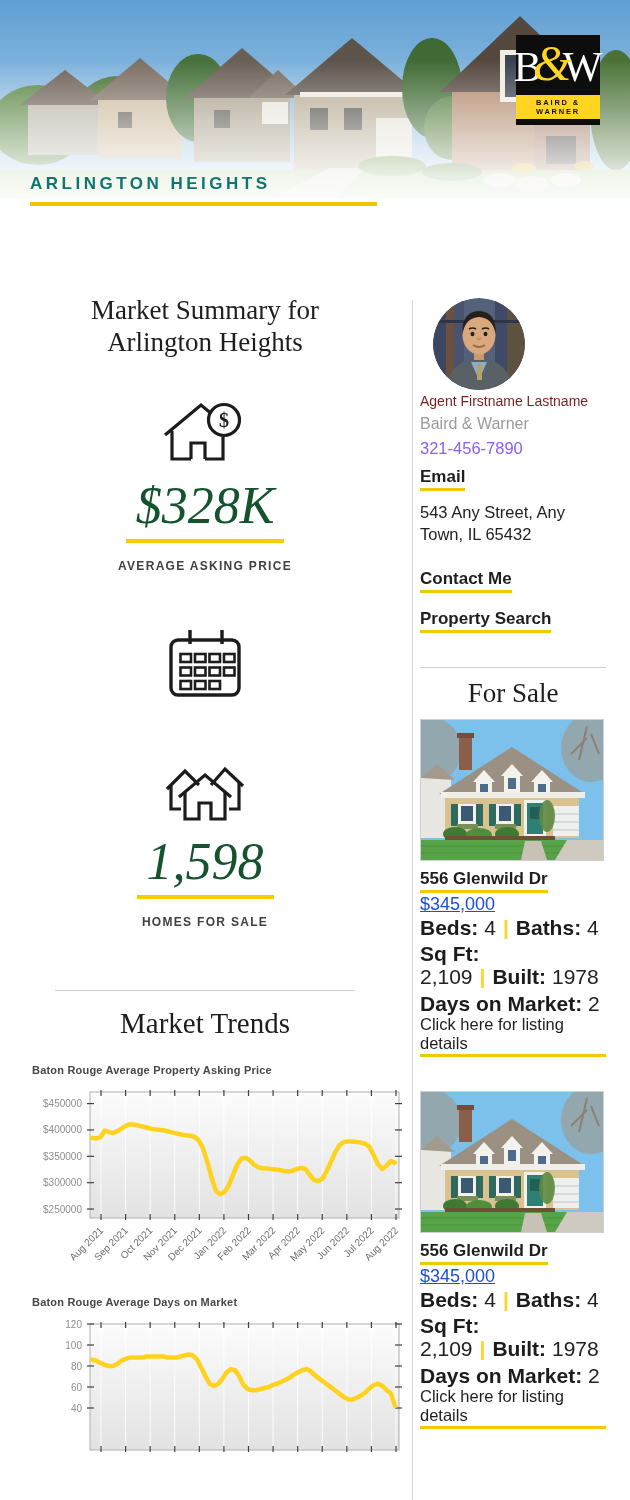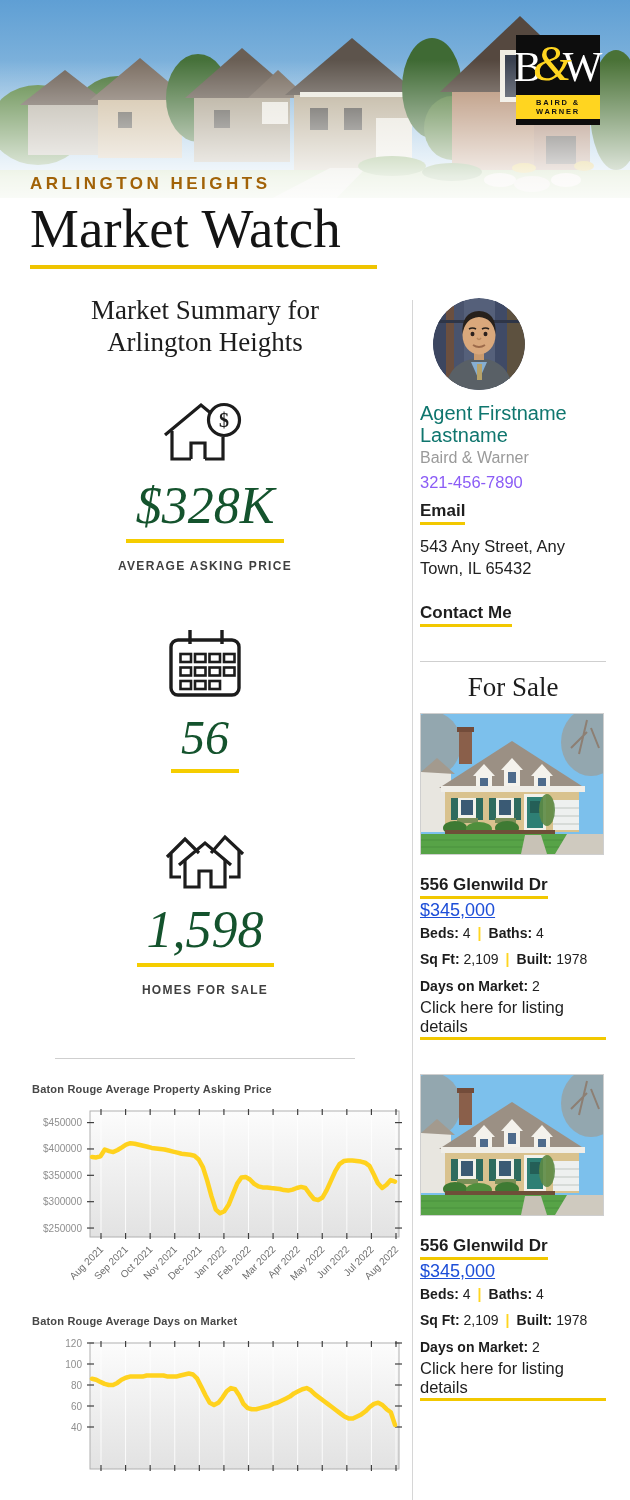--- a/index.html
+++ b/index.html
@@ -10,21 +10,21 @@
   .logo{position:absolute;top:35px;right:30px;width:84px;background:#0d0d0d;z-index:5;
         text-align:center;padding:6px 0 6px;cursor:pointer;}
   .logo-letters{font-family:"Liberation Serif",serif;color:#fff;line-height:46px;height:52px;
         display:flex;align-items:center;justify-content:center;}
   .logo-letters .b,.logo-letters .w{font-size:42px;}
   .logo-letters .amp{font-size:50px;color:#FFD520;font-style:italic;margin:0 -9px;position:relative;top:-4px;z-index:1;}
   .logo-band{background:#FFD520;color:#111;font-size:7.5px;font-weight:700;letter-spacing:1.8px;
         padding:3px 0;margin:2px 0 0;}
   
   .masthead{position:absolute;left:30px;top:174px;z-index:4;}
-  .kicker{font-size:17px;font-weight:700;letter-spacing:3.5px;color:#a16207;}
+  .kicker{font-size:17px;font-weight:700;letter-spacing:3.5px;color:#0f766e;}
   .pagetitle{font-family:"Liberation Serif",serif;font-size:55px;line-height:1.02;color:#141414;margin-top:7px;}
   .title-rule{width:347px;height:4px;background:#EFC400;margin-top:8px;}
   
   .left-col{position:absolute;left:30px;top:295px;width:350px;text-align:center;}
   .v-divider{position:absolute;left:412px;top:300px;width:1px;height:1200px;background:#d6d6d6;}
   .right-col{position:absolute;left:420px;top:298px;width:186px;text-align:left;}
   .summary-h{font-family:"Liberation Serif",serif;font-size:27px;line-height:1.18;color:#1d1d1d;
         max-width:310px;margin:0 auto;}
   .stat-icon{margin-top:36px;}
   .stat-icon.gap{margin-top:52px;}
@@ -33,39 +33,39 @@
   .stat-value.small{font-size:48px;}
   .stat-label{font-size:12px;font-weight:700;letter-spacing:1.3px;color:#404040;margin:14px auto 0;line-height:1.55;}
   .stat-label.narrow{max-width:160px;}
   .h-divider-left{width:300px;height:1px;background:#cfcfcf;margin:58px auto 0;}
   .trends-h{font-family:"Liberation Serif",serif;font-size:29px;color:#1d1d1d;margin-top:16px;}
   .chart-block{margin-top:24px;text-align:left;}
   .chart-title{font-size:11px;font-weight:700;color:#474747;margin-left:2px;letter-spacing:.2px;}
   .chart-holder{margin-top:2px;}
   
   .avatar{width:92px;height:92px;border-radius:50%;overflow:hidden;margin-left:13px;}
-  .agent-name{font-size:20px;line-height:22px;color:#0f766e;margin-top:12px;}
+  .agent-name{font-size:14px;line-height:22px;color:#7f1d1d;}
   .agent-company{font-size:16px;color:#9a9a9a;margin-top:2px;line-height:20px;}
   .agent-phone{font-size:16.5px;margin-top:4px;line-height:21px;color:#8b5cf6;}
   .ylink{display:inline-block;color:#1e1e1e;text-decoration:none;border-bottom:3px solid #F2C800;
         padding-bottom:1px;cursor:pointer;}
   .link-strong{font-size:17px;font-weight:700;}
   .agent-email{margin-top:8px;}
   .agent-address{font-size:16.5px;line-height:22px;margin-top:10px;color:#222;}
   .agent-contact{margin-top:24px;}
   .agent-search{margin-top:16px;}
   .h-divider-right{width:186px;height:1px;background:#cfcfcf;margin-top:34px;}
   .forsale-h{font-family:"Liberation Serif",serif;font-size:27px;color:#1d1d1d;text-align:center;margin-top:10px;}
   
   .listing{margin-top:0;}
   .listing-photo{width:182px;height:140px;border:1px solid #cfcfcf;margin-top:10px;display:block;cursor:pointer;}
   .listing .photo2{margin-top:34px;}
-  .listing-address{font-size:17px;font-weight:600;margin-top:20px;}
+  .listing-address{font-size:17px;font-weight:600;margin-top:8px;}
   .listing-price{font-size:18px;line-height:23px;color:#1d4ed8;text-decoration:underline;}
-  .listing-row{font-size:14px;line-height:23px;color:#222;}
+  .listing-row{font-size:21px;line-height:23px;color:#222;}
   .listing-row b{font-weight:700;color:#1c1c1c;}
   .listing-row.mt3{margin-top:3px;}
   .listing-row.mt4{margin-top:4px;}
   .pipe{color:#FFD520;font-weight:700;margin:0 7px;}
   .listing-details{font-size:16.5px;font-weight:400;}
 </style>
 </head>
 <body>
 
 <div class="page">
@@ -131,21 +131,20 @@
     <div class="logo-letters">
         <span class="b">B</span>
         <span class="amp">&amp;</span>
         <span class="w">W</span>
       </div>
     <div class="logo-band">BAIRD &amp; WARNER</div>
   </div>
 
   <div class="masthead">
     <div class="kicker">ARLINGTON HEIGHTS</div>
-    <div class="pagetitle">Market Watch</div>
     <div class="title-rule"></div>
   </div>
 
   <div class="left-col">
     <div class="summary-h">Market Summary for Arlington Heights</div>
 
     <div class="stat-icon">
       <svg width="88" height="72" viewBox="0 0 88 72" fill="none" stroke="#1c1c1c" stroke-width="3.2">
         <path d="M4 40 L40 10 L52 20"></path>
         <path d="M11 36 V64 H30 M30 64 V48 H44 V64 M44 64 H62 V42"></path>
@@ -168,36 +167,36 @@
           <rect x="14.5" y="40.5" width="10.5" height="8"></rect>
             <rect x="29" y="40.5" width="10.5" height="8"></rect>
             <rect x="43.5" y="40.5" width="10.5" height="8"></rect>
             <rect x="58" y="40.5" width="10.5" height="8"></rect>
           <rect x="14.5" y="54" width="10.5" height="8"></rect>
             <rect x="29" y="54" width="10.5" height="8"></rect>
             <rect x="43.5" y="54" width="10.5" height="8"></rect>
         </g>
       </svg>
     </div>
-    <div><span class="stat-value small">56</span></div>
 
     <div class="stat-icon gap">
       <svg width="88" height="66" viewBox="0 0 88 66" fill="none" stroke="#1c1c1c" stroke-width="3.2">
         <path d="M6 32 L24 14 L38 28"></path>
         <path d="M10 29 V52 H20"></path>
         <path d="M50 28 L64 12 L82 29"></path>
         <path d="M78 26 V52 H68"></path>
         <path d="M18 40 L44 18 L70 40"></path>
         <path d="M24 35 V62 H38 V46 H50 V62 H64 V35"></path>
       </svg>
     </div>
     <div><span class="stat-value">1,598</span></div>
     <div class="stat-label">HOMES FOR SALE</div>
 
     <div class="h-divider-left"></div>
+    <div class="trends-h">Market Trends</div>
 
     <div class="chart-block">
       <div class="chart-title">Baton Rouge Average Property Asking Price</div>
       <div class="chart-holder"><svg width="376" height="190" viewBox="0 0 376 190">
             <defs>
               <linearGradient id="cg0" x1="0" y1="0" x2="0" y2="1">
                 <stop offset="0" stop-color="#fcfcfc"></stop>
                 <stop offset="1" stop-color="#e2e2e2"></stop>
               </linearGradient>
             </defs>
@@ -374,20 +373,21 @@
           <path d="M44 40 Q46 43 48 40" stroke="#b9885e" stroke-width="1.4" fill="none"></path>
         </g>
       </svg>
     </div>
     <div class="agent-name">Agent Firstname Lastname</div>
     <div class="agent-company">Baird &amp; Warner</div>
     <div class="agent-phone">321-456-7890</div>
     <div class="agent-email"><a class="ylink link-strong">Email</a></div>
     <div class="agent-address">543 Any Street, Any Town, IL 65432</div>
     <div class="agent-contact"><a class="ylink link-strong">Contact Me</a></div>
+    <div class="agent-search"><a class="ylink link-strong">Property Search</a></div>
 
     <div class="h-divider-right"></div>
     <div class="forsale-h">For Sale</div>
 
     <div id="listings">
   <div class="listing">
     <div class="listing-photo">
       <svg width="182" height="140" viewBox="0 0 182 140">
         <rect width="182" height="140" fill="#7cc0ec"></rect>
         <ellipse cx="12" cy="30" rx="28" ry="32" fill="#a5917d" opacity="0.55"></ellipse>

